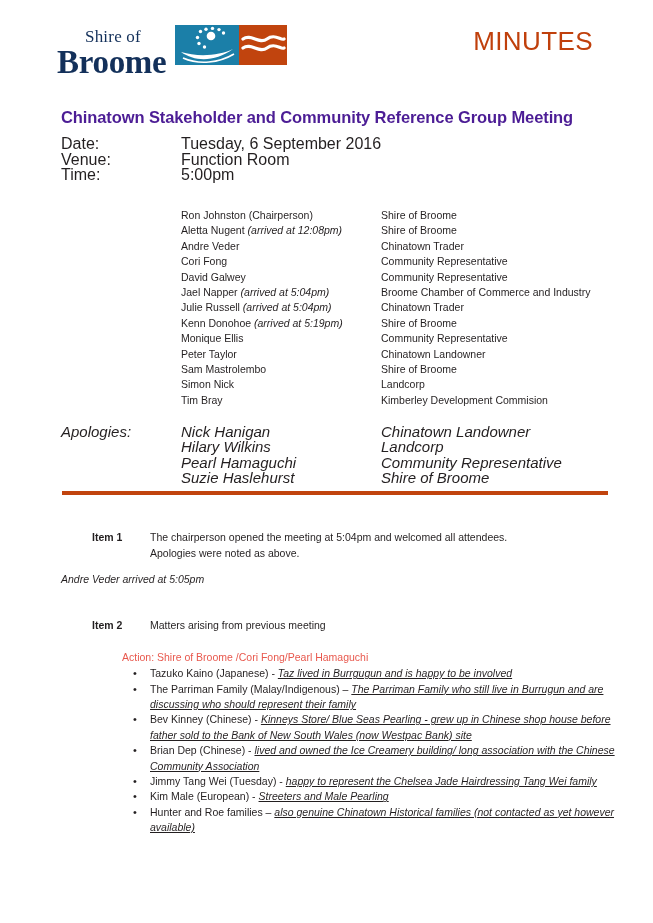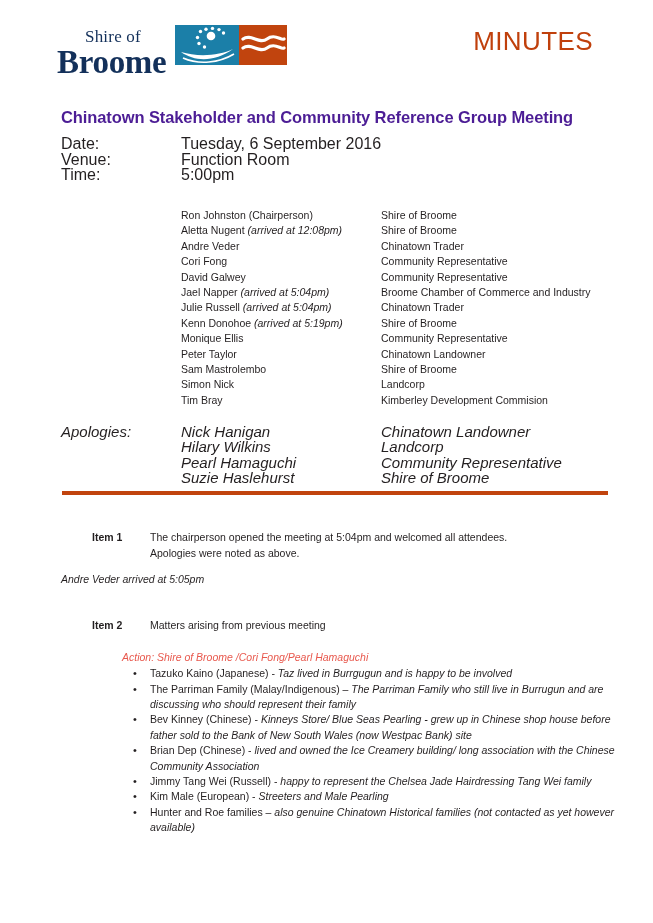--- a/index.html
+++ b/index.html
@@ -186,21 +186,20 @@
     position: absolute;
     left: 122px;
     top: 650px;
     width: 512px;
     font-size: 10.5px;
     line-height: 15.2px;
   }
   .action-heading {
     color: #E8584D;
     margin-bottom: 0px;
-    font-style: italic;
   }
   .action-intro {
     font-style: italic;
     margin-top: 0px;
   }
   .bullets {
     margin: 1px 0 0 0;
     padding: 0;
     list-style: none;
   }
@@ -210,21 +209,21 @@
     margin-bottom: 0px;
     line-height: 15.4px;
   }
   .bullets li .bullet-dot {
     position: absolute;
     left: 11px;
     top: 0px;
     font-size: 11px;
     line-height: 15.4px;
   }
-  .bullets li i { font-style: italic; }
+  .bullets li i { font-style: italic; text-decoration: underline; }
 </style>
 </head>
 <body>
 
 <div class="page">
 
   <div class="header">
 
     <div class="logo">
       <div class="logo-wordmark">
@@ -373,19 +372,19 @@
     </div>
   </div>
 
   <div class="action-block">
     <div class="action-heading" style="color: rgb(232, 88, 77);">Action: Shire of Broome /Cori Fong/Pearl Hamaguchi</div>
     <ul class="bullets" id="action-bullets">
         <li><span class="bullet-dot">•</span><span>Tazuko Kaino (Japanese) - </span><i>Taz lived in Burrgugun and is happy to be involved</i></li>
         <li><span class="bullet-dot">•</span><span>The Parriman Family (Malay/Indigenous) – </span><i>The Parriman Family who still live in Burrugun and are discussing who should represent their family</i></li>
         <li><span class="bullet-dot">•</span><span>Bev Kinney (Chinese) - </span><i>Kinneys Store/ Blue Seas Pearling - grew up in Chinese shop house before father sold to the Bank of New South Wales (now Westpac Bank) site</i></li>
         <li><span class="bullet-dot">•</span><span>Brian Dep (Chinese) - </span><i>lived and owned the Ice Creamery building/ long association with the Chinese Community Association</i></li>
-        <li><span class="bullet-dot">•</span><span>Jimmy Tang Wei (Russell) - </span><i>happy to represent the Chelsea Jade Hairdressing Tang Wei family</i></li>
+        <li><span class="bullet-dot">•</span><span>Jimmy Tang Wei (Tuesday) - </span><i>happy to represent the Chelsea Jade Hairdressing Tang Wei family</i></li>
         <li><span class="bullet-dot">•</span><span>Kim Male (European) - </span><i>Streeters and Male Pearling</i></li>
         <li><span class="bullet-dot">•</span><span>Hunter and Roe families – </span><i>also genuine Chinatown Historical families (not contacted as yet however available)</i></li>
       </ul>
   </div>
 
 </div>
 
 </body></html>

